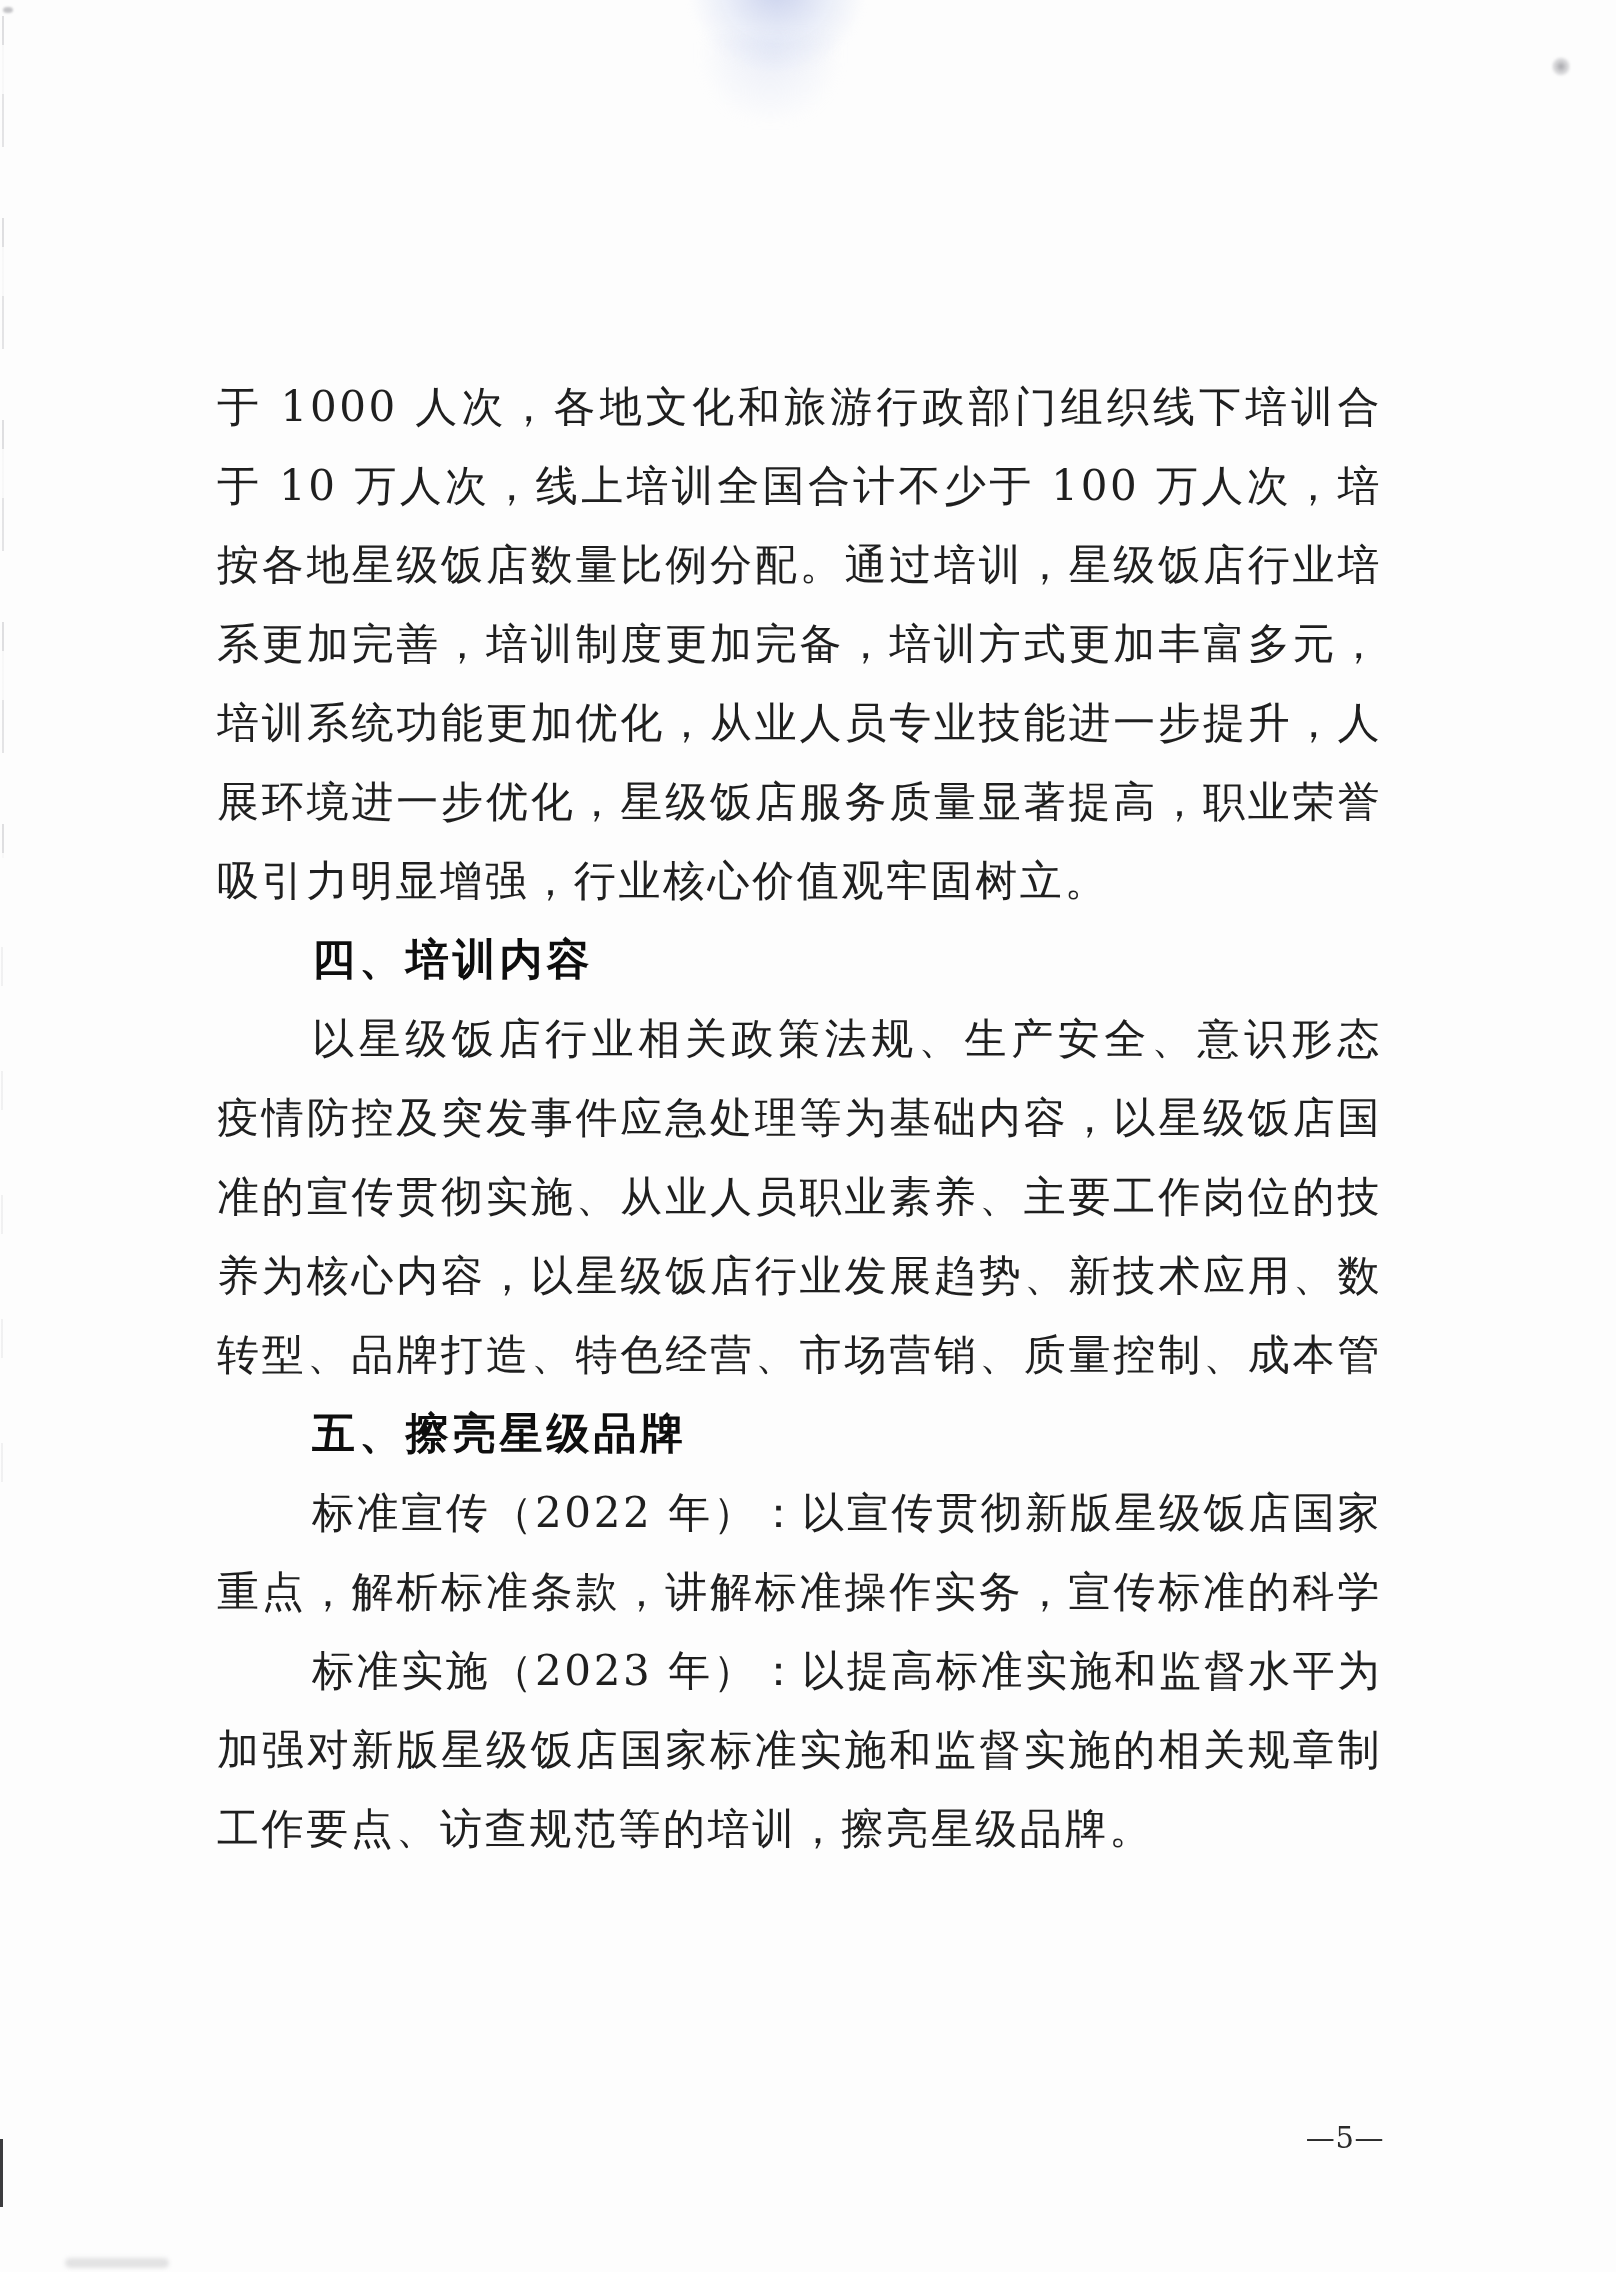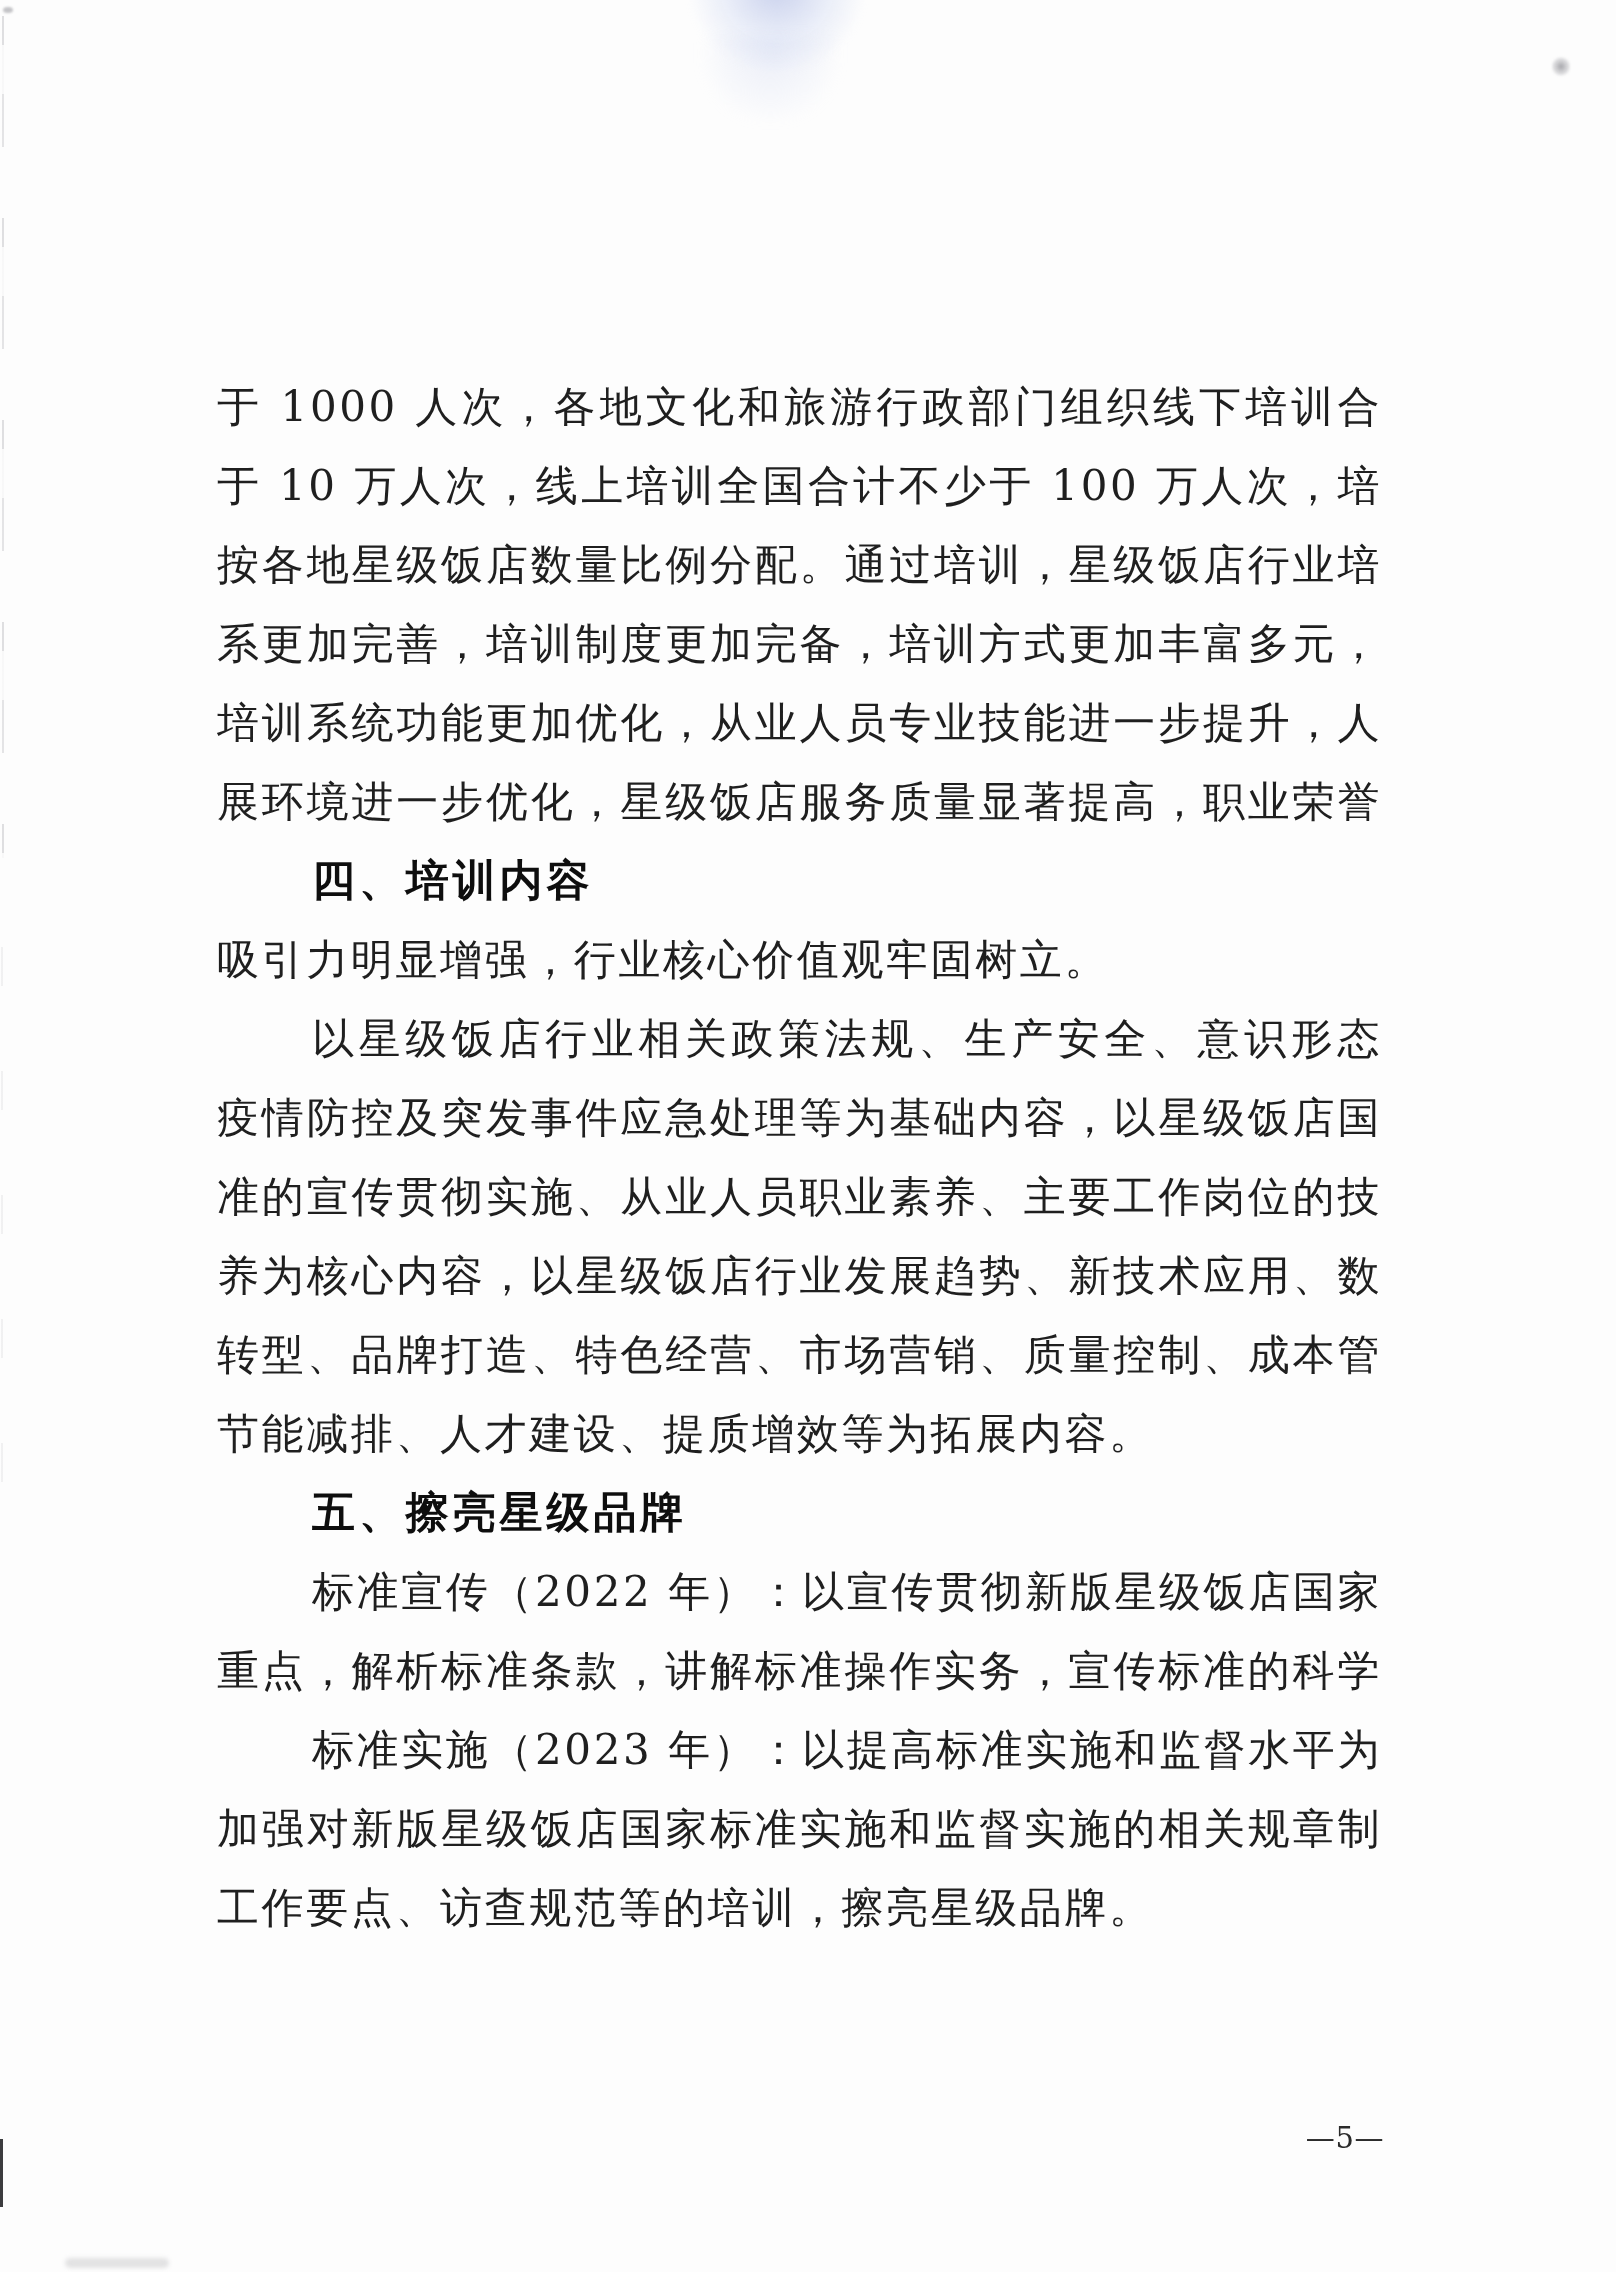--- a/index.html
+++ b/index.html
@@ -132,28 +132,27 @@
   <div class="artifact edge-dark-bottom"></div>
   <div class="artifact smudge-bottom"></div>
 
   <main class="content">
     <div class="line justify">于 1000 人次，各地文化和旅游行政部门组织线下培训合计不少</div>
     <div class="line justify">于 10 万人次，线上培训全国合计不少于 100 万人次，培训任务</div>
     <div class="line justify">按各地星级饭店数量比例分配。通过培训，星级饭店行业培训体</div>
     <div class="line justify">系更加完善，培训制度更加完备，培训方式更加丰富多元，在线</div>
     <div class="line justify">培训系统功能更加优化，从业人员专业技能进一步提升，人才发</div>
     <div class="line justify">展环境进一步优化，星级饭店服务质量显著提高，职业荣誉感和</div>
+    <div class="line">吸引力明显增强，行业核心价值观牢固树立。</div>
     <div class="line heading">四、培训内容</div>
-    <div class="line">吸引力明显增强，行业核心价值观牢固树立。</div>
     <div class="line justify indent">以星级饭店行业相关政策法规、生产安全、意识形态安全、</div>
     <div class="line justify">疫情防控及突发事件应急处理等为基础内容，以星级饭店国家标</div>
     <div class="line justify">准的宣传贯彻实施、从业人员职业素养、主要工作岗位的技能培</div>
     <div class="line justify">养为核心内容，以星级饭店行业发展趋势、新技术应用、数字化</div>
     <div class="line justify">转型、品牌打造、特色经营、市场营销、质量控制、成本管理、</div>
-    <div class="line">节能减排、人才建设、提质增效等为拓展内容。</div>
     <div class="line heading">五、擦亮星级品牌</div>
     <div class="line justify indent">标准宣传（2022 年）：以宣传贯彻新版星级饭店国家标准为</div>
     <div class="line justify">重点，解析标准条款，讲解标准操作实务，宣传标准的科学性、</div>
     <div class="line justify indent">标准实施（2023 年）：以提高标准实施和监督水平为重点，</div>
     <div class="line justify">加强对新版星级饭店国家标准实施和监督实施的相关规章制度、</div>
     <div class="line">工作要点、访查规范等的培训，擦亮星级品牌。</div>
   </main>
 
   <div class="page-number">—5—</div>
 

